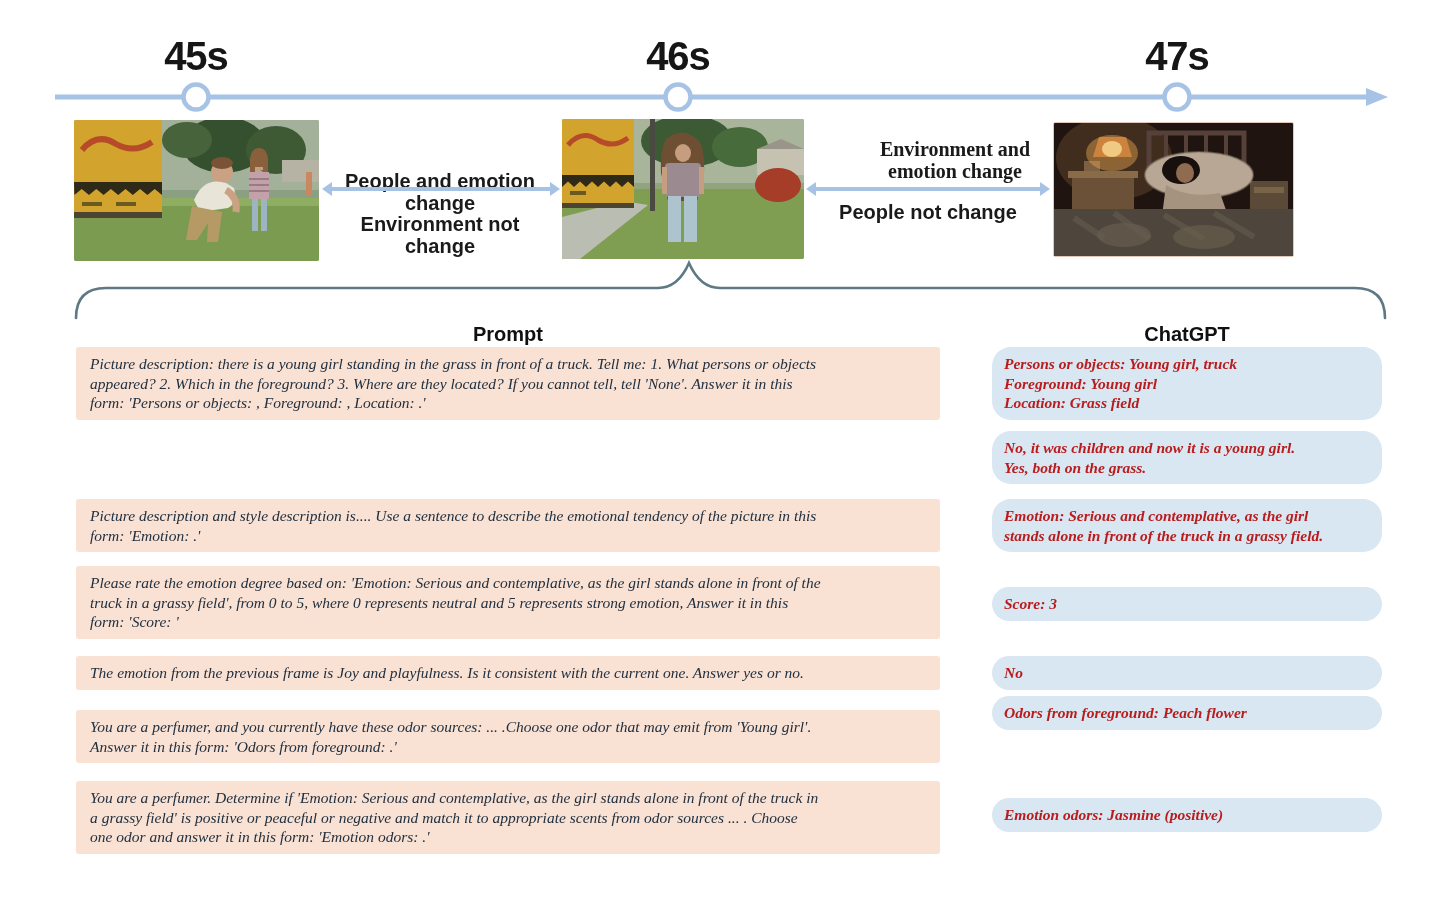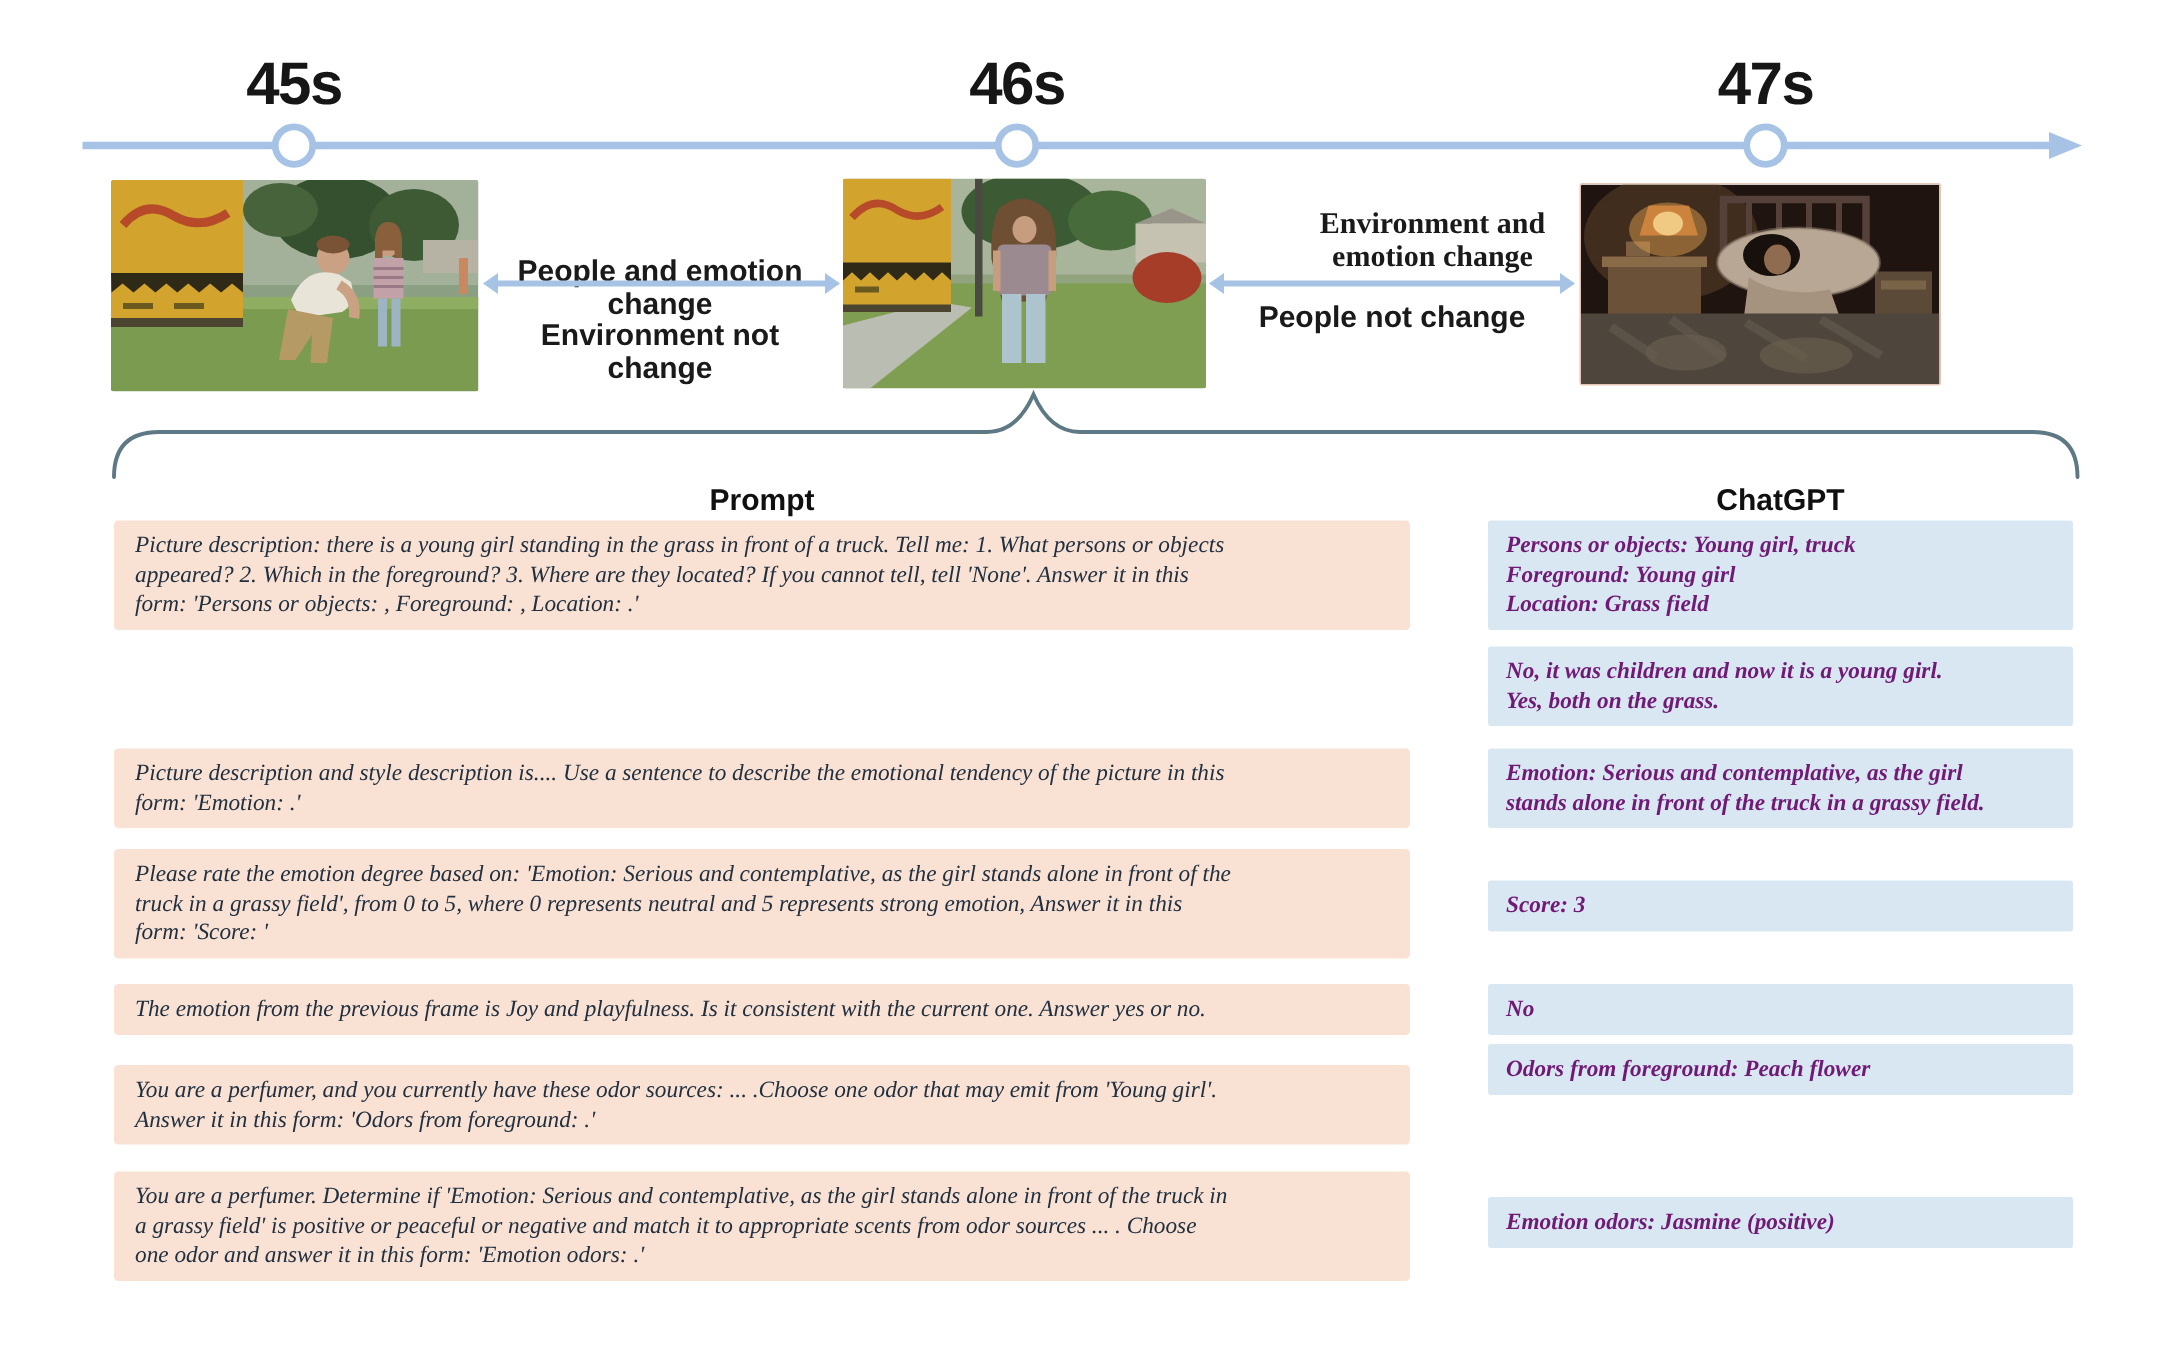--- a/index.html
+++ b/index.html
@@ -36,23 +36,23 @@
   
   .col-header{position:absolute;top:323px;width:220px;text-align:center;
               font-size:20px;font-weight:700;color:#101010;}
   #prompt-header{left:398px;}
   #chatgpt-header{left:1077px;}
 
   
   .pbox{position:absolute;left:76px;width:836px;background:#f9e1d3;border-radius:3px;
         padding:7px 14px;font-family:"Liberation Serif",serif;font-style:italic;
         font-size:15.5px;line-height:19.5px;color:#203040;white-space:pre-line;}
-  .rbox{position:absolute;left:992px;width:366px;background:#d9e7f3;border-radius:2px;
+  .rbox{position:absolute;left:992px;width:366px;background:#d9e7f3;border-radius:19px;
         padding:7px 12px;font-family:"Liberation Serif",serif;font-style:italic;font-weight:700;
-        font-size:15.5px;line-height:19.5px;color:#701a75;white-space:pre-line;}
+        font-size:15.5px;line-height:19.5px;color:#b91c1c;white-space:pre-line;}
   #p1{top:347px}#p2{top:430px}#p3{top:499px}#p4{top:566px}#p5{top:656px}#p6{top:710px}#p7{top:781px}
   #r1{top:347px}#r2{top:431px}#r3{top:499px}#r4{top:587px}#r5{top:656px}#r6{top:696px}#r7{top:798px}
 </style>
 </head>
 <body>
 
 <div class="canvas">
 
   <svg class="tl-svg">
     <line x1="55" y1="97" x2="1370" y2="97" stroke="#a6c3e6" stroke-width="5"></line>

